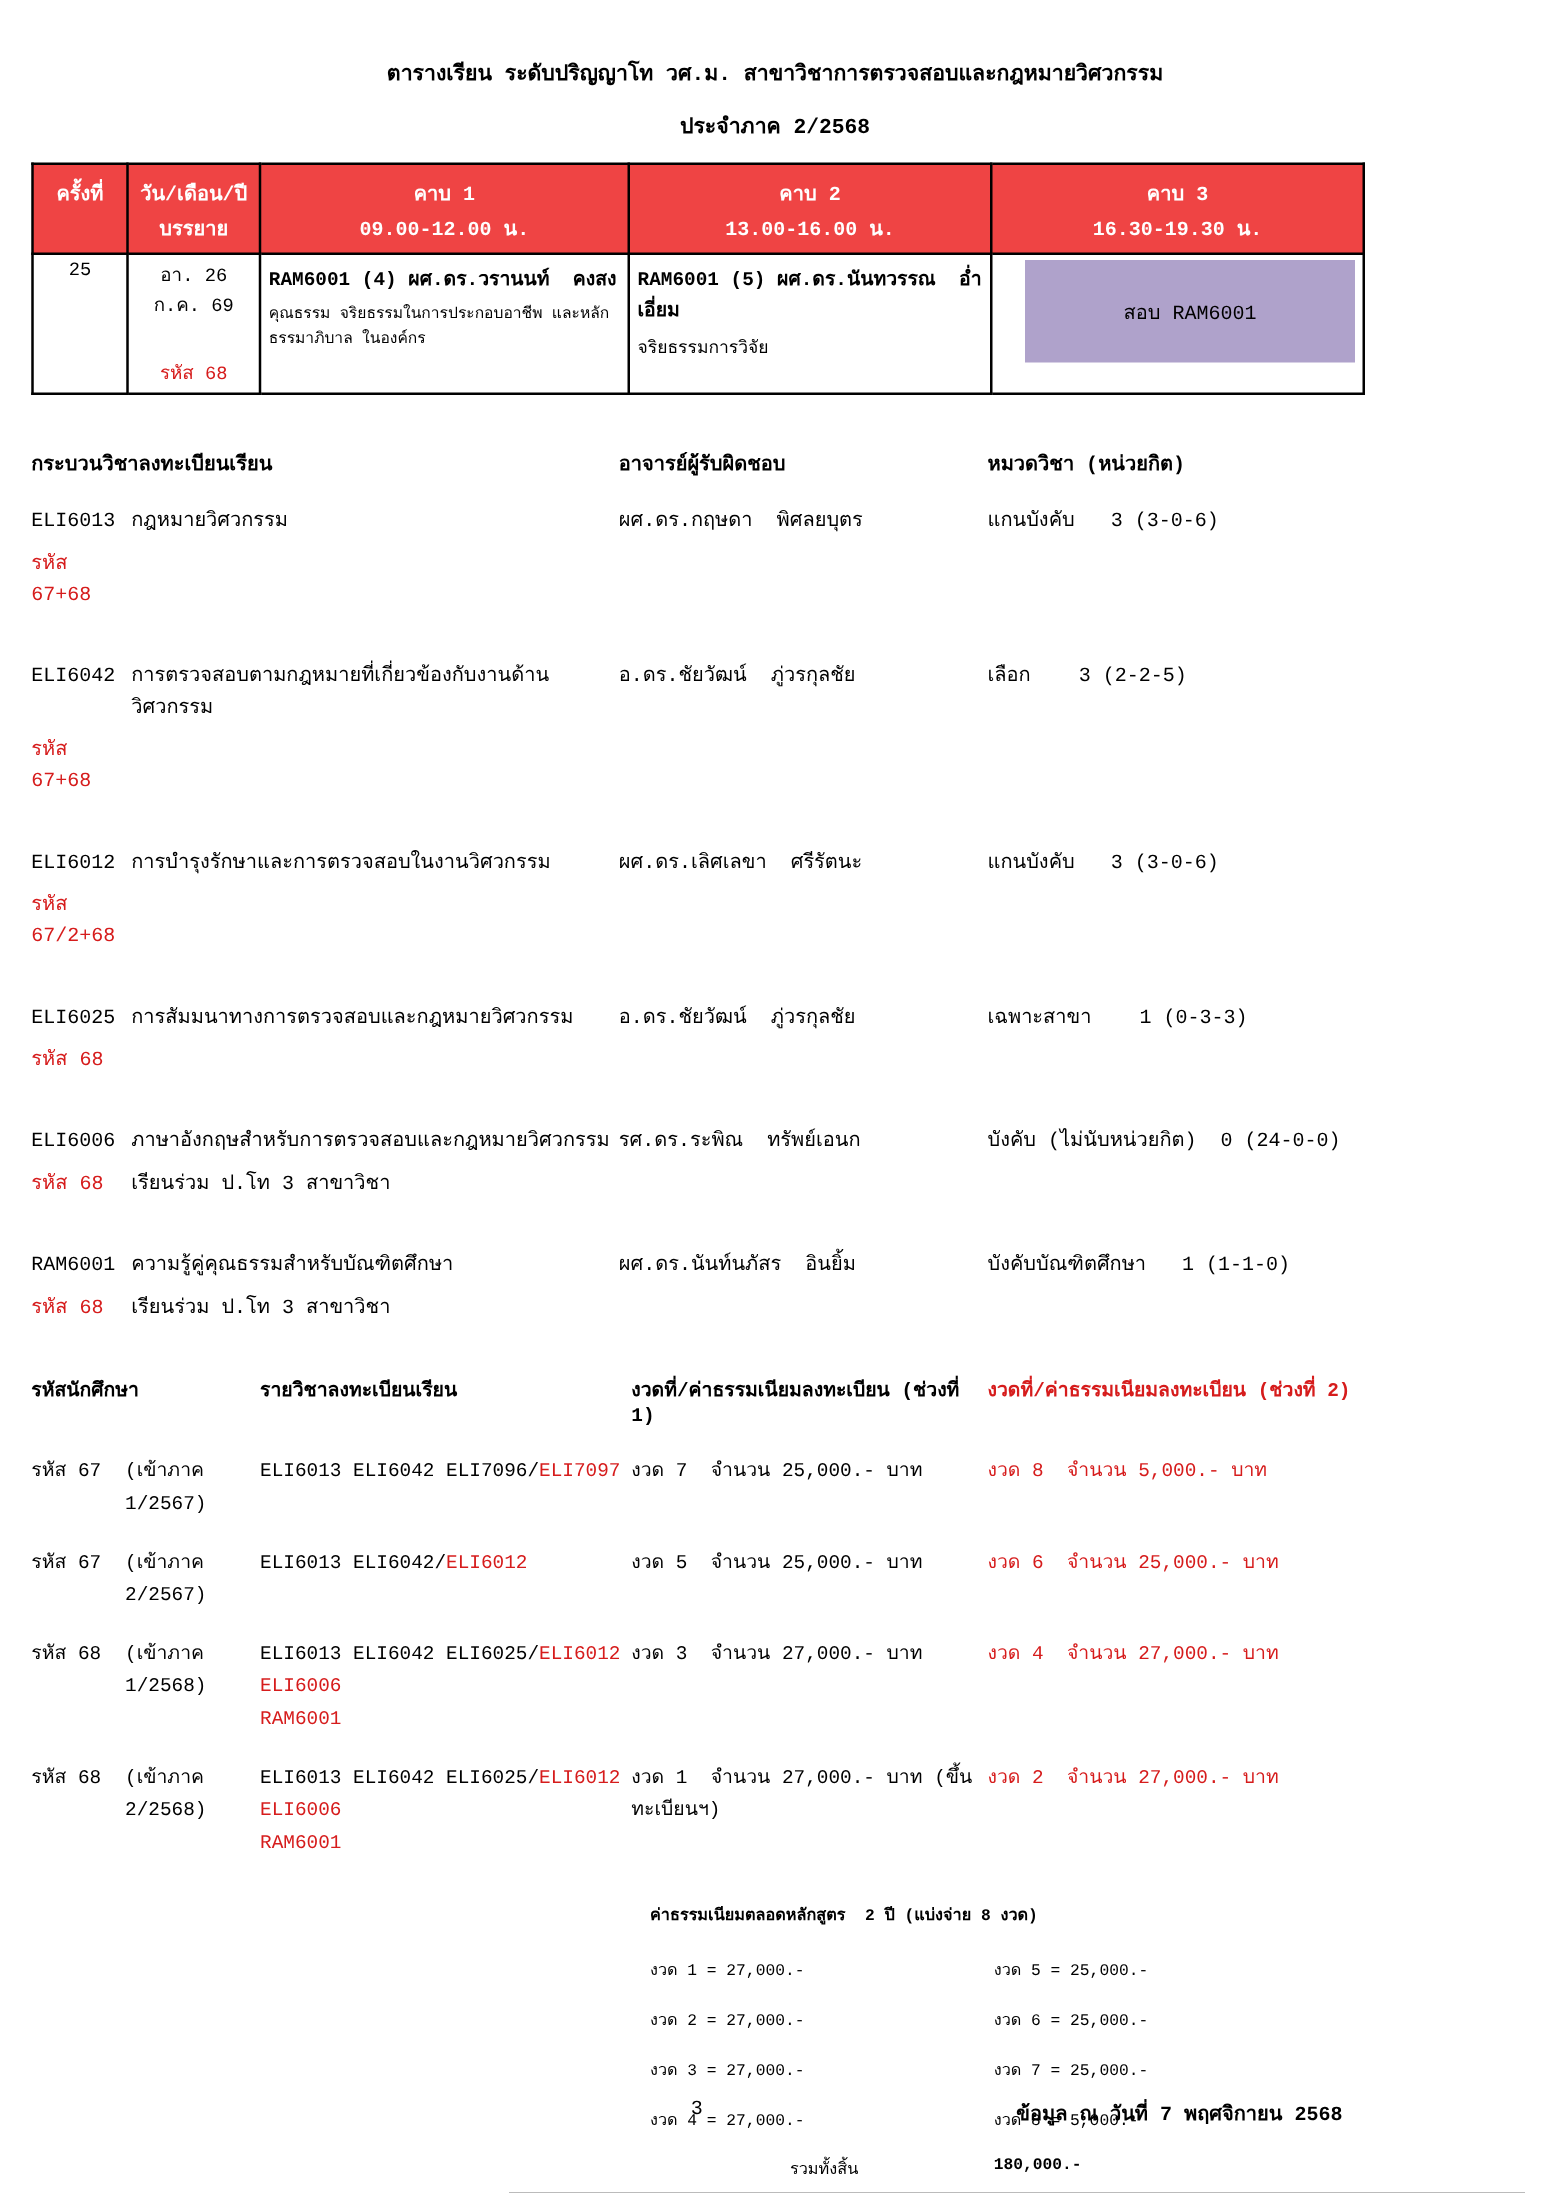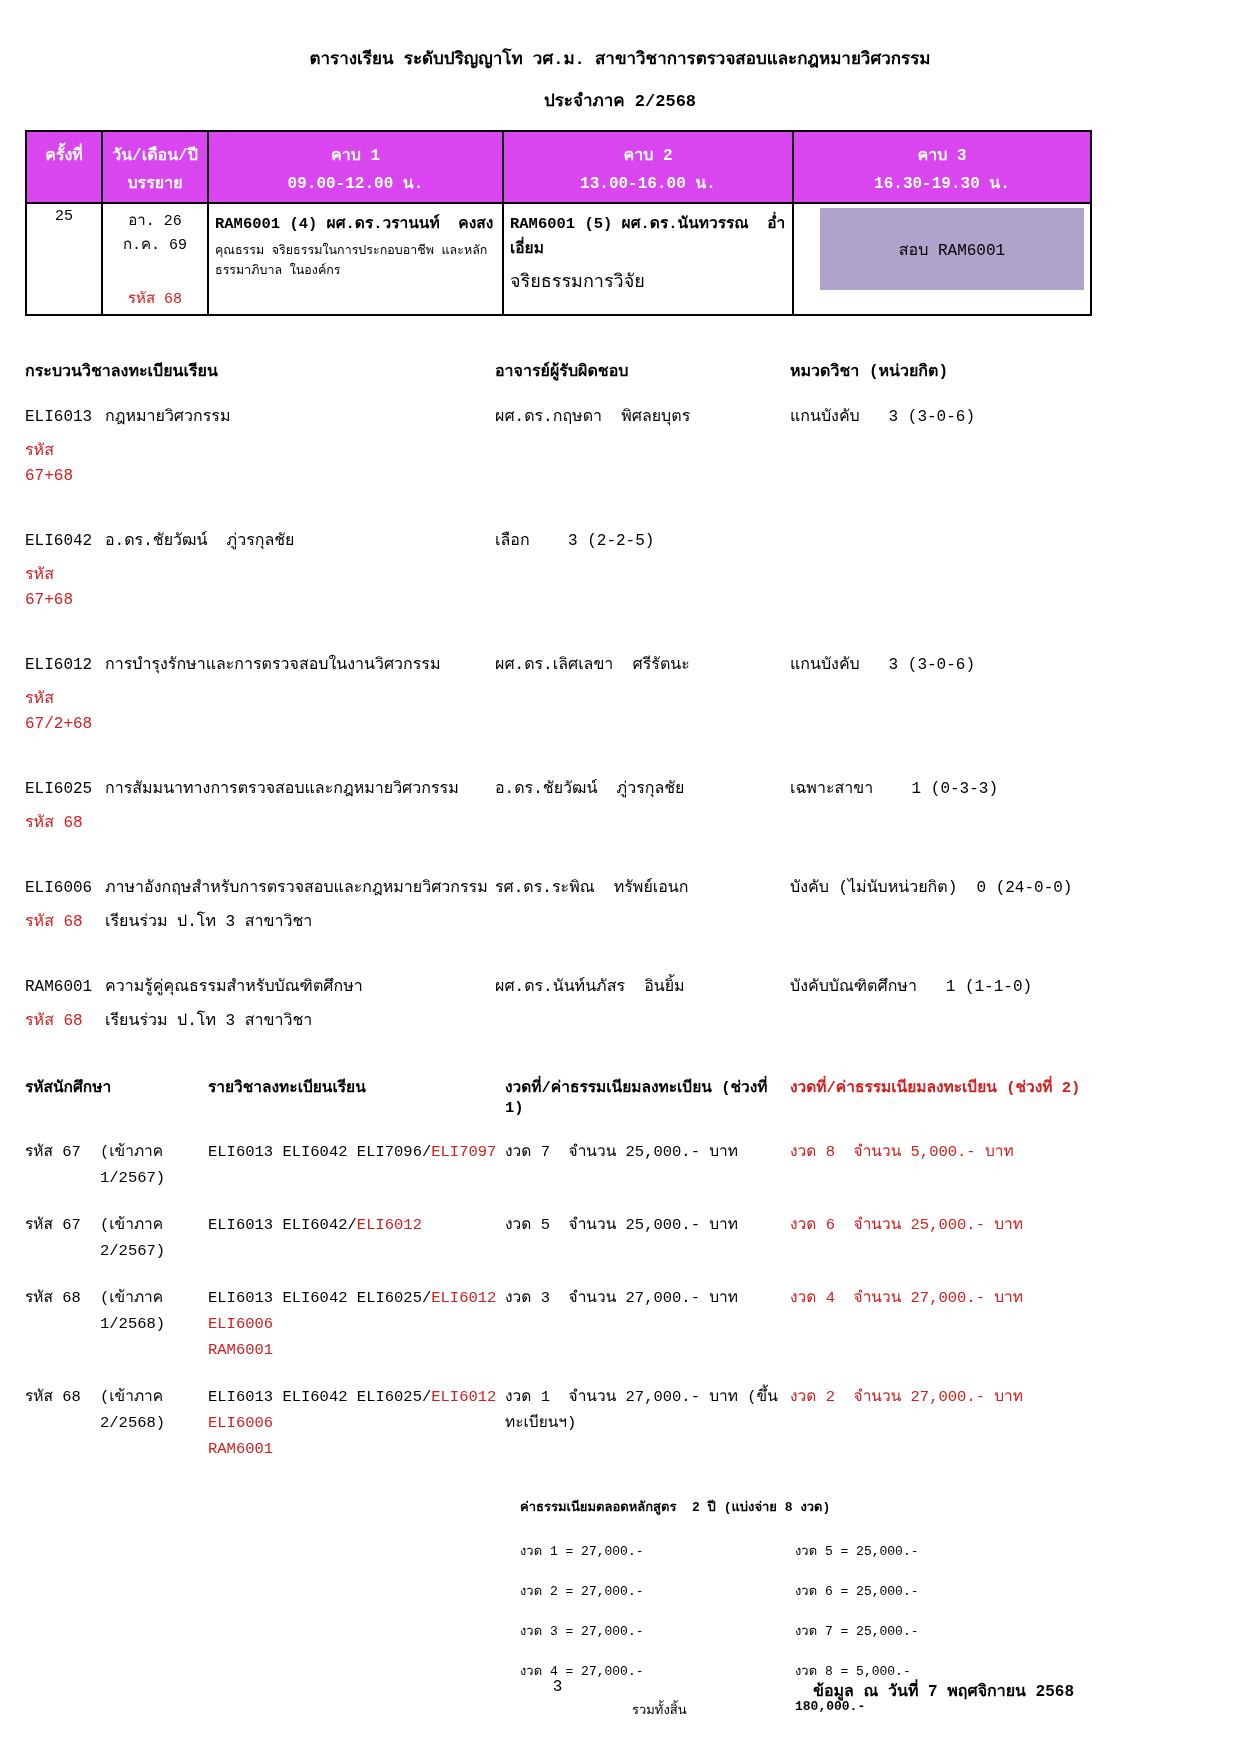--- a/index.html
+++ b/index.html
@@ -21,32 +21,32 @@
 
   
   table.schedule {
     margin:17px 0 0 25px;
     width:1065px;
     border-collapse:collapse;
     table-layout:fixed;
   }
   table.schedule, table.schedule th, table.schedule td { border:2px solid #000; }
   table.schedule th {
-    background:#d946ef; color:#fff; font-weight:bold; font-size:16px;
+    background:#ef4444; color:#fff; font-weight:bold; font-size:16px;
     vertical-align:top; padding:0;
   }
   table.schedule th .h1 { padding-top:10px; height:28px; }
   table.schedule th .h2 { padding-bottom:8px; height:24px; }
   table.schedule td { vertical-align:top; font-size:15px; padding:4px 6px; height:88px; }
   td.cell-session { text-align:center; padding-top:8px; }
   td.cell-date { text-align:center; padding-top:8px; }
   .date-code { margin-top:30px; }
   .p-title { font-weight:bold; font-size:15.5px; margin-bottom:6px; padding-top:2px; }
   .p-detail { font-size:12.5px; line-height:20px; }
-  .p-detail2 { font-size:18px; }
+  .p-detail2 { font-size:14px; }
   td.cell-exam { padding:2px; }
   .exam-box {
     background:#afa2cb; height:82px;
     display:flex; align-items:center; justify-content:center;
     font-size:16px;
     margin-left:20px;
   }
 
   
   .course-section { margin:42px 0 0 25px; width:1065px; font-size:16px; }
@@ -155,20 +155,21 @@
       </div>
       <div class="course-line2">
         <span class="red" data-bind="course_section.courses.0.code_note">รหัส 67+68</span>
         <span data-bind="course_section.courses.0.extra_note"></span>
       </div>
     </div>
 
     <div>
       <div class="course-line1">
         <span data-bind="course_section.courses.1.code">ELI6042</span>
+        <span data-bind="course_section.courses.1.title">การตรวจสอบตามกฎหมายที่เกี่ยวข้องกับงานด้านวิศวกรรม</span>
         <span data-bind="course_section.courses.1.instructor">อ.ดร.ชัยวัฒน์  ภู่วรกุลชัย</span>
         <span data-bind="course_section.courses.1.category">เลือก    3 (2-2-5)</span>
       </div>
       <div class="course-line2">
         <span class="red" data-bind="course_section.courses.1.code_note">รหัส 67+68</span>
         <span data-bind="course_section.courses.1.extra_note"></span>
       </div>
     </div>
 
     <div>

